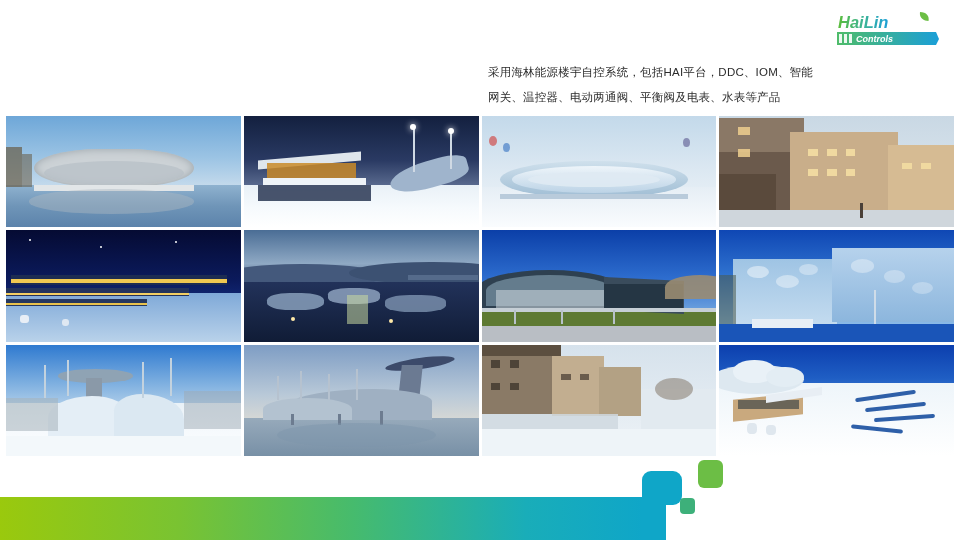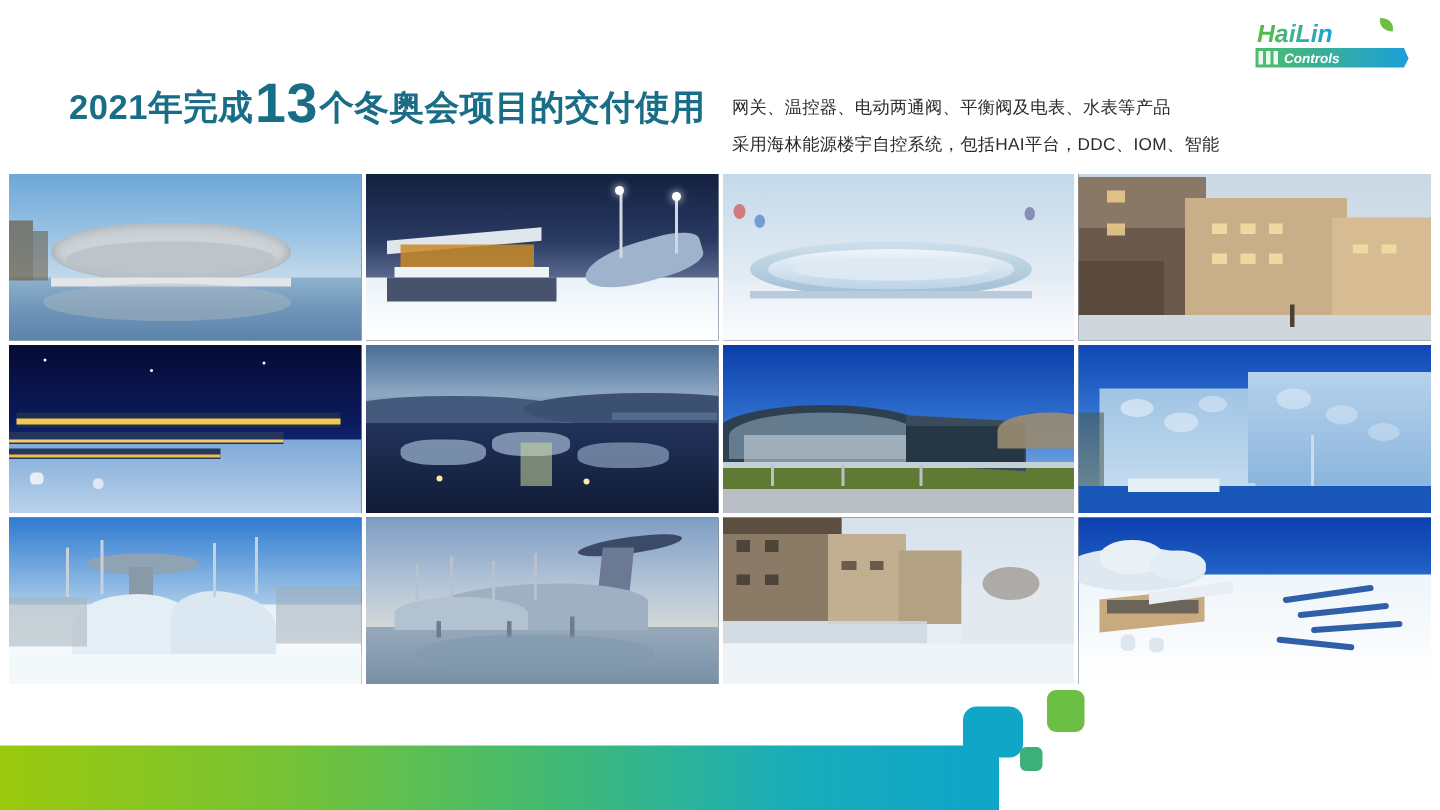--- a/index.html
+++ b/index.html
@@ -95,29 +95,24 @@
     background:#3db07a; border-radius:4px;
   }
 </style>
 </head>
 <body>
 
 <div class="slide">
 
   <div class="header">
 
-    <div class="title">
-      <span>2021年完成</span>
-      <span class="big">13</span>
-      <span>个冬奥会项目的交付使用</span>
-    </div>
 
     <div class="subtext">
+      <div>采用海林能源楼宇自控系统，包括HAI平台，DDC、IOM、智能</div>
       <div>网关、温控器、电动两通阀、平衡阀及电表、水表等产品</div>
-      <div>采用海林能源楼宇自控系统，包括HAI平台，DDC、IOM、智能</div>
     </div>
 
     <div class="logo">
       <svg width="106" height="36" viewBox="0 0 212 72" xmlns="http://www.w3.org/2000/svg">
         <defs>
           <linearGradient id="lgTxt" x1="0" y1="0" x2="1" y2="0">
             <stop offset="0%" stop-color="#5bbd3a"></stop>
             <stop offset="45%" stop-color="#3fb58e"></stop>
             <stop offset="100%" stop-color="#1b9fd8"></stop>
           </linearGradient>

